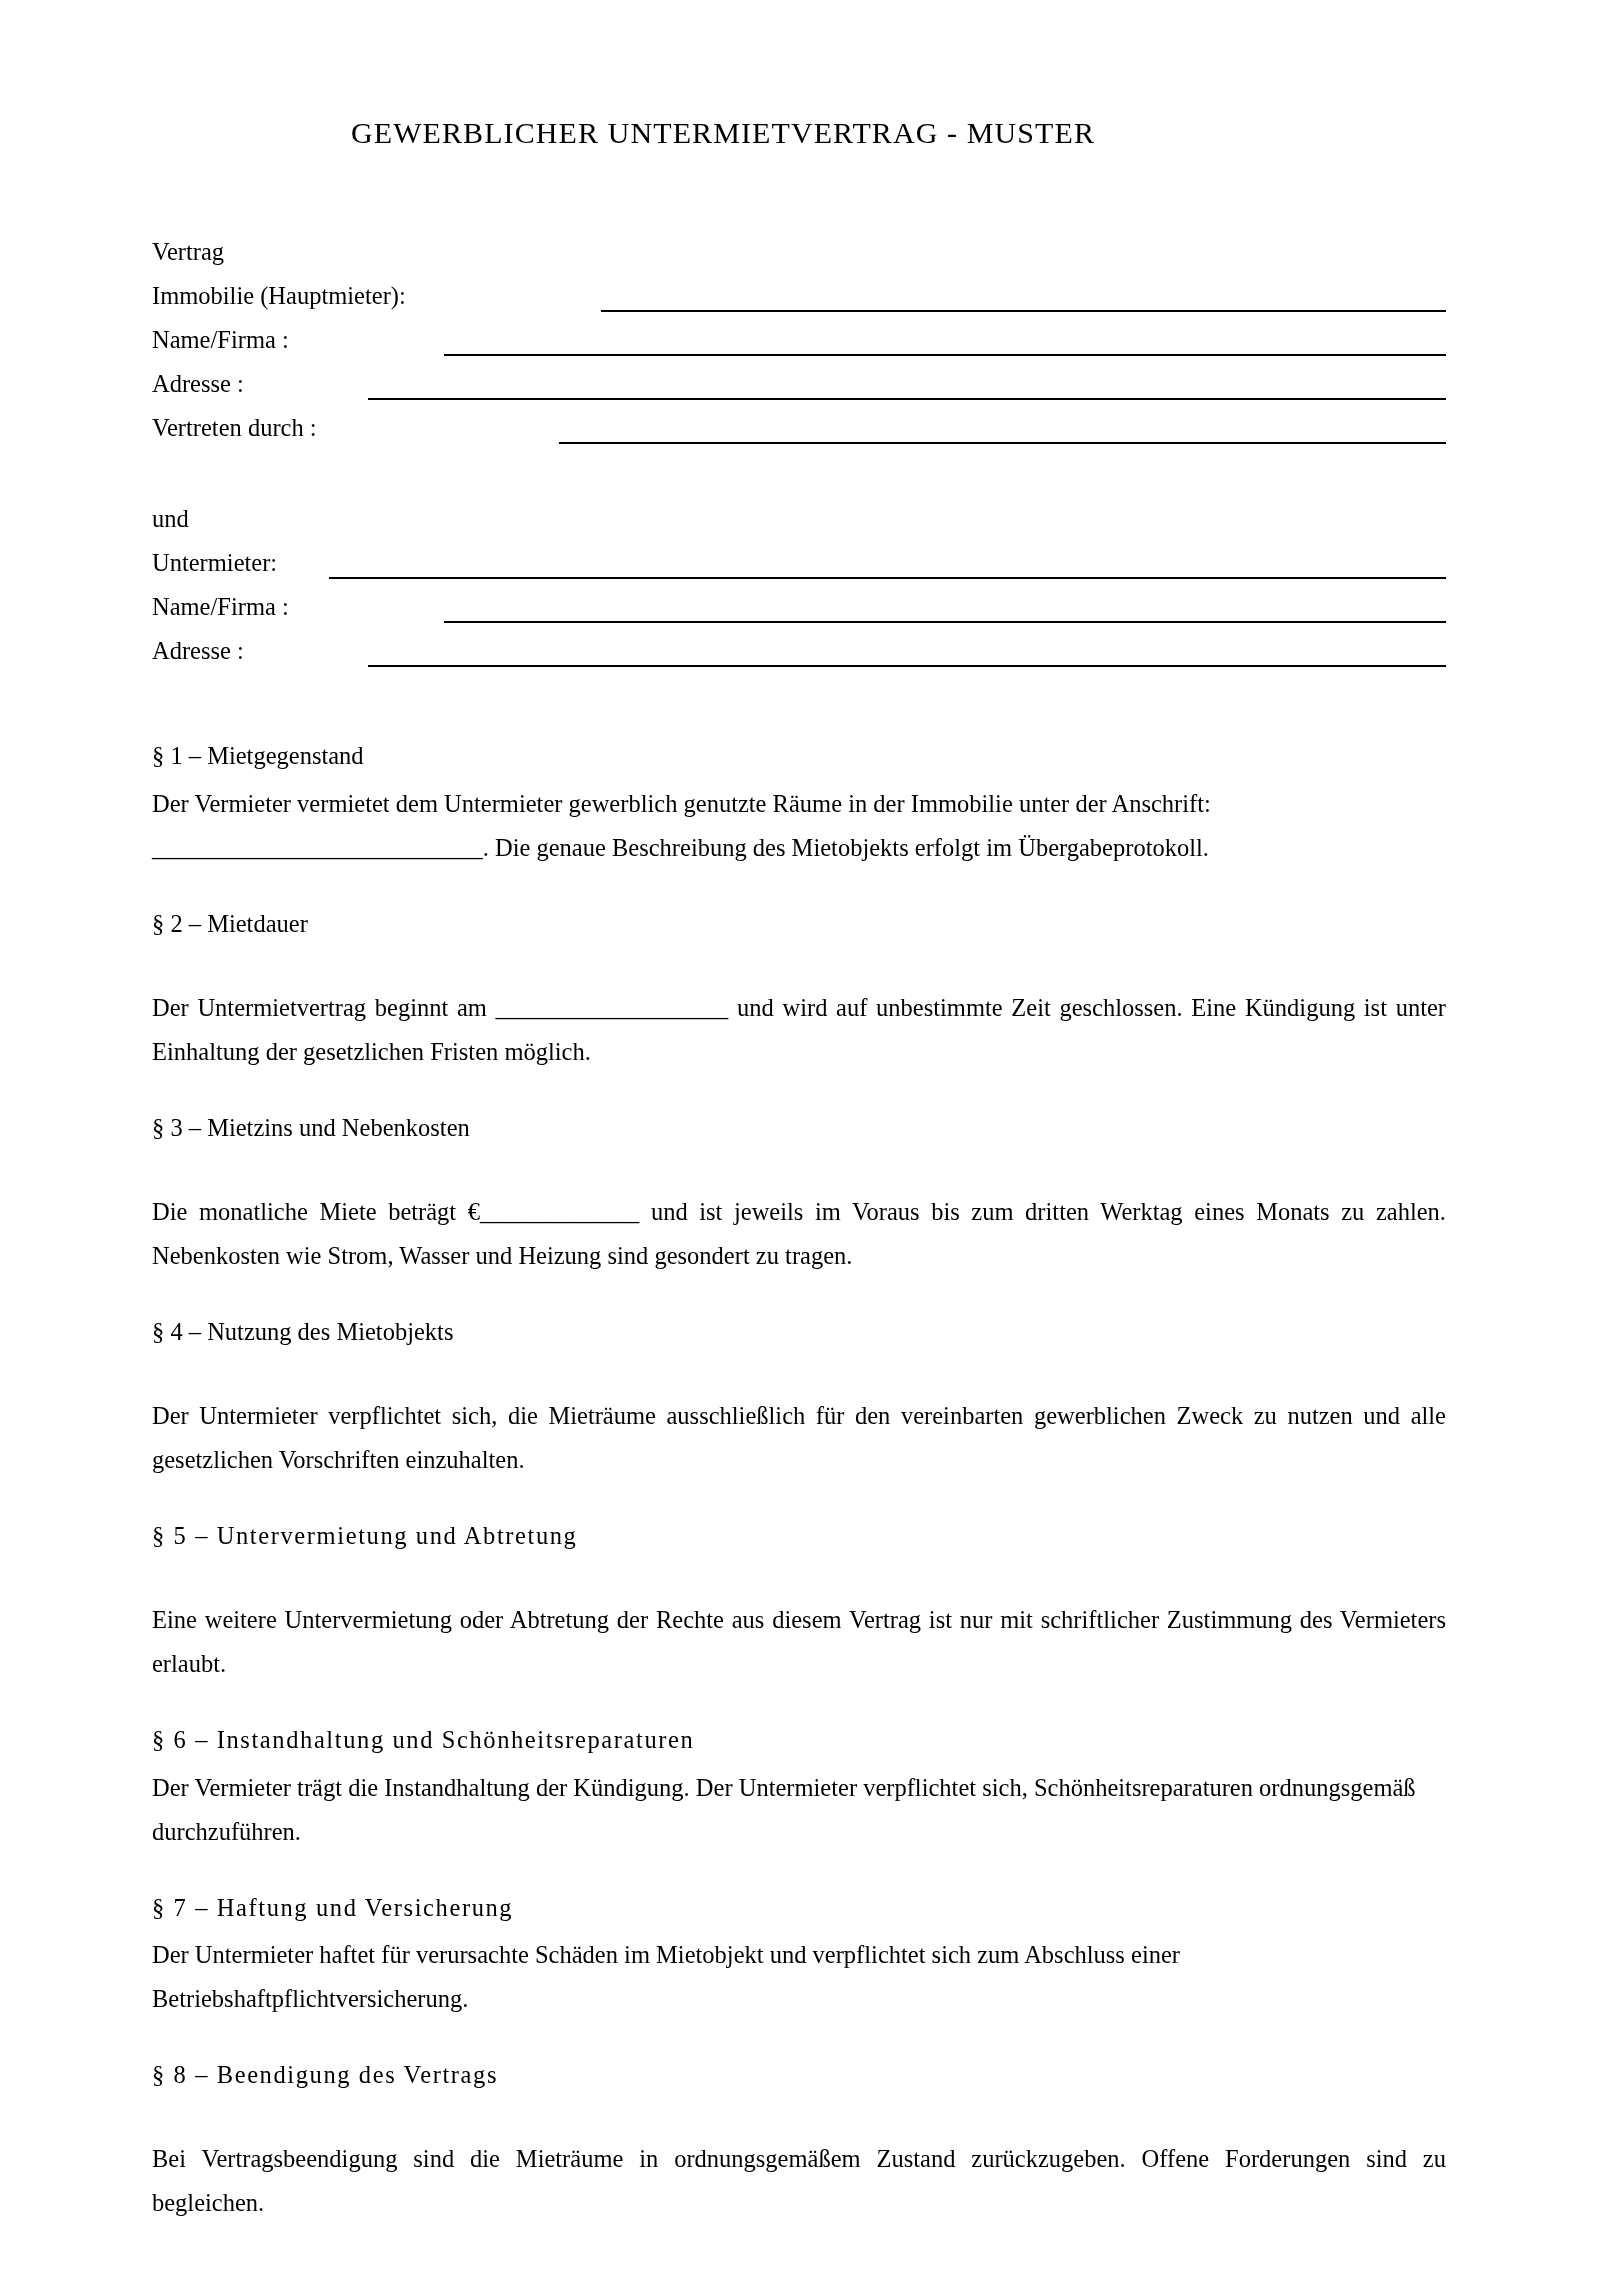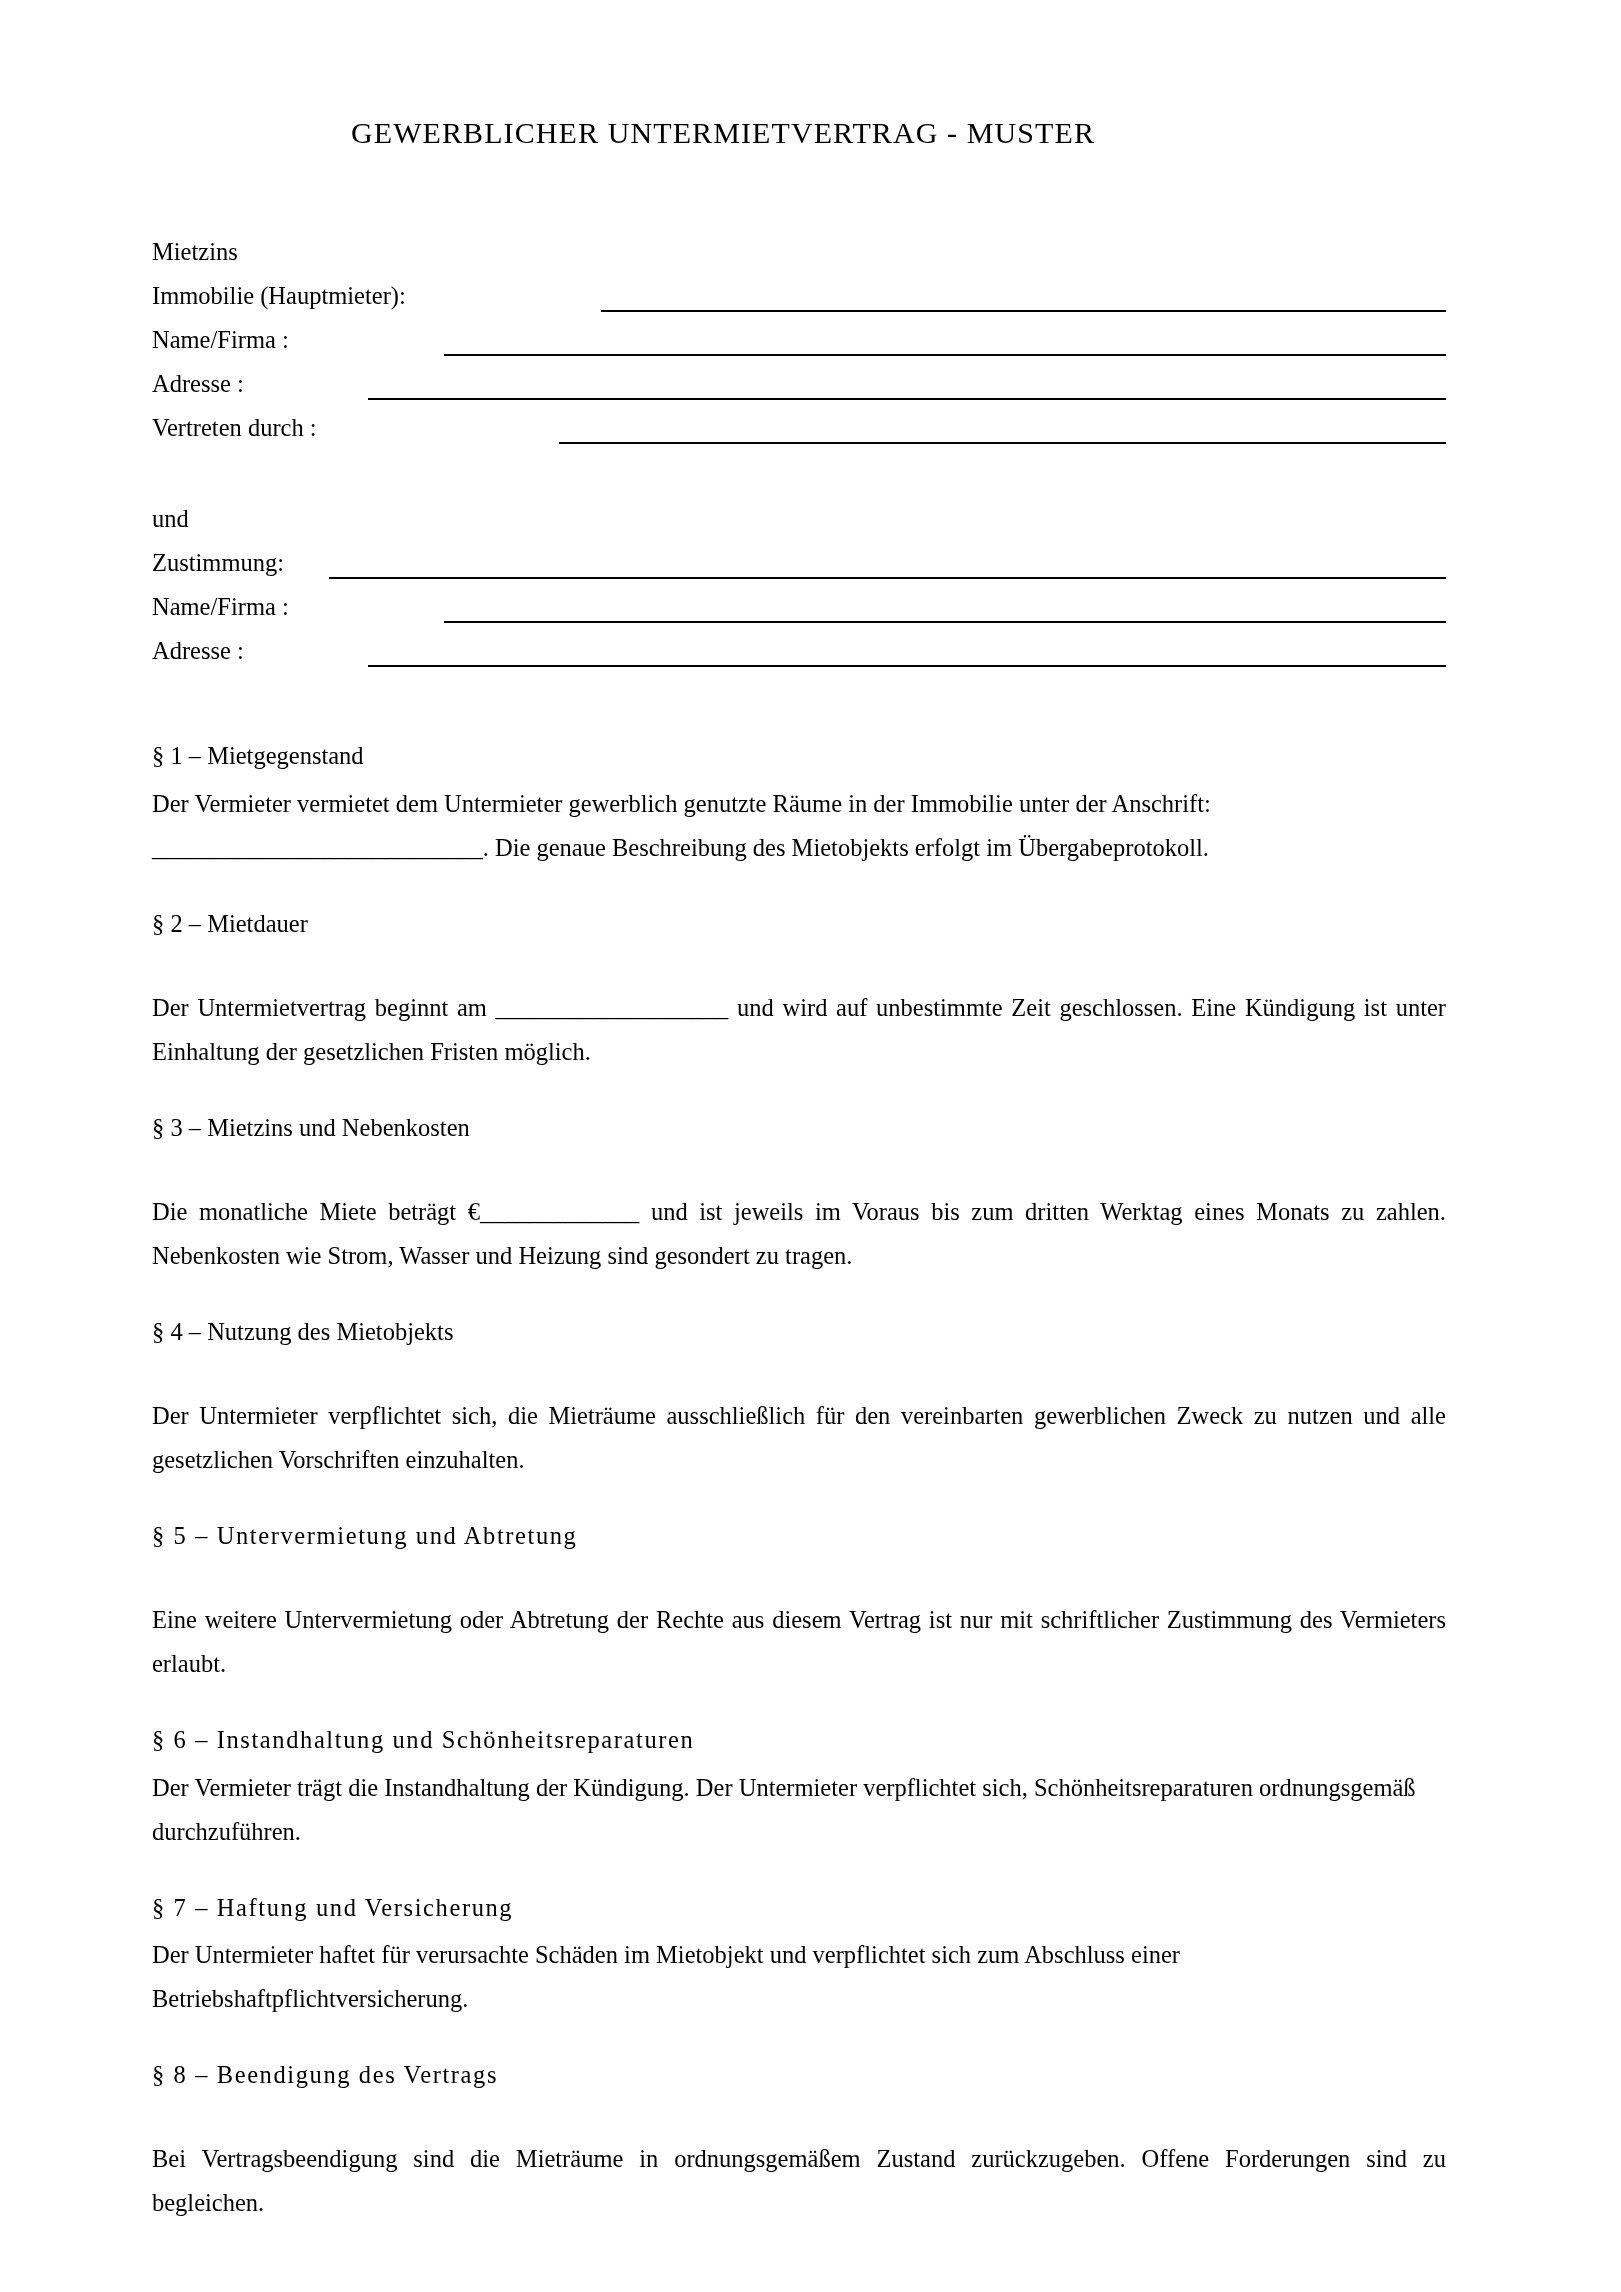--- a/index.html
+++ b/index.html
@@ -100,21 +100,21 @@
 </style>
 </head>
 <body>
 
 <div class="page">
 
   <div class="doc-title">GEWERBLICHER UNTERMIETVERTRAG - MUSTER</div>
 
   <div class="content">
 
-    <div class="plain-line">Mietzins</div>
+    <div class="plain-line">Vertrag</div>
 
     <div class="field-row">
       <span class="field-label">Immobilie (Hauptmieter):</span>
       <span class="field-rule" style="width:845px;"></span>
     </div>
 
     <div class="field-row">
       <span class="field-label">Name/Firma :</span>
       <span class="field-rule" style="width:1002px;"></span>
     </div>
@@ -127,21 +127,21 @@
     <div class="field-row">
       <span class="field-label">Vertreten durch :</span>
       <span class="field-rule" style="width:887px;"></span>
     </div>
 
     <div class="gap-md"></div>
 
     <div class="plain-line">und</div>
 
     <div class="field-row">
-      <span class="field-label">Zustimmung:</span>
+      <span class="field-label">Untermieter:</span>
       <span class="field-rule" style="width:1117px;"></span>
     </div>
 
     <div class="field-row">
       <span class="field-label">Name/Firma :</span>
       <span class="field-rule" style="width:1002px;"></span>
     </div>
 
     <div class="field-row">
       <span class="field-label">Adresse :</span>

